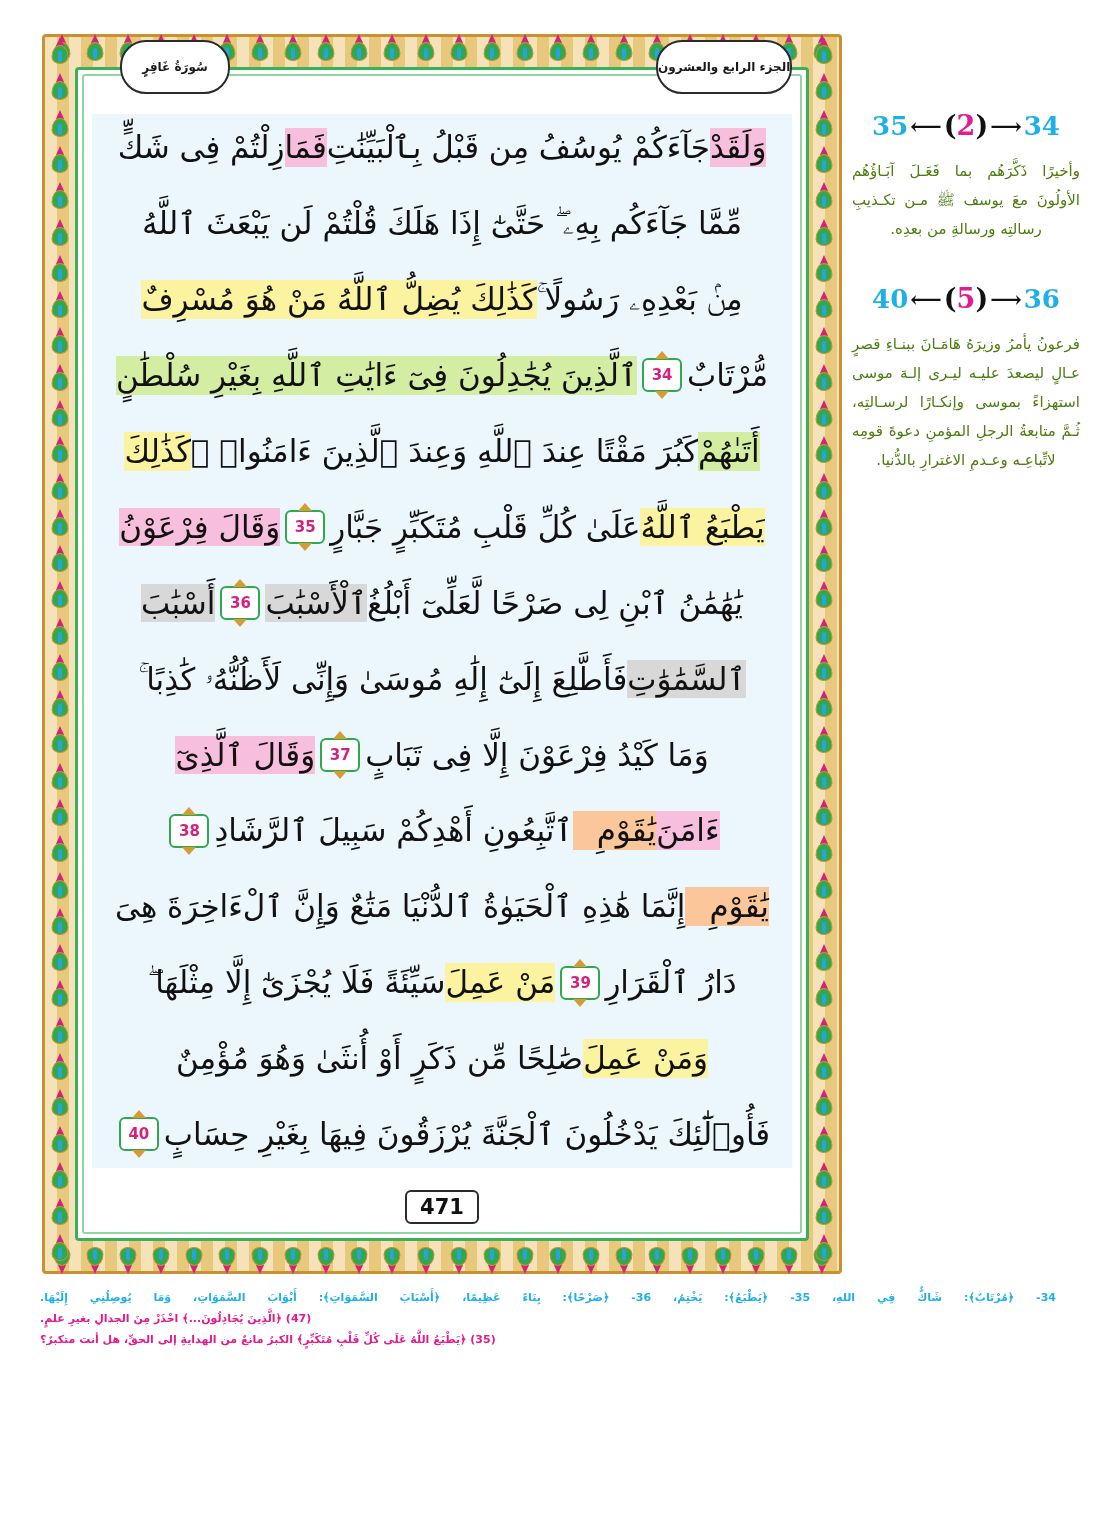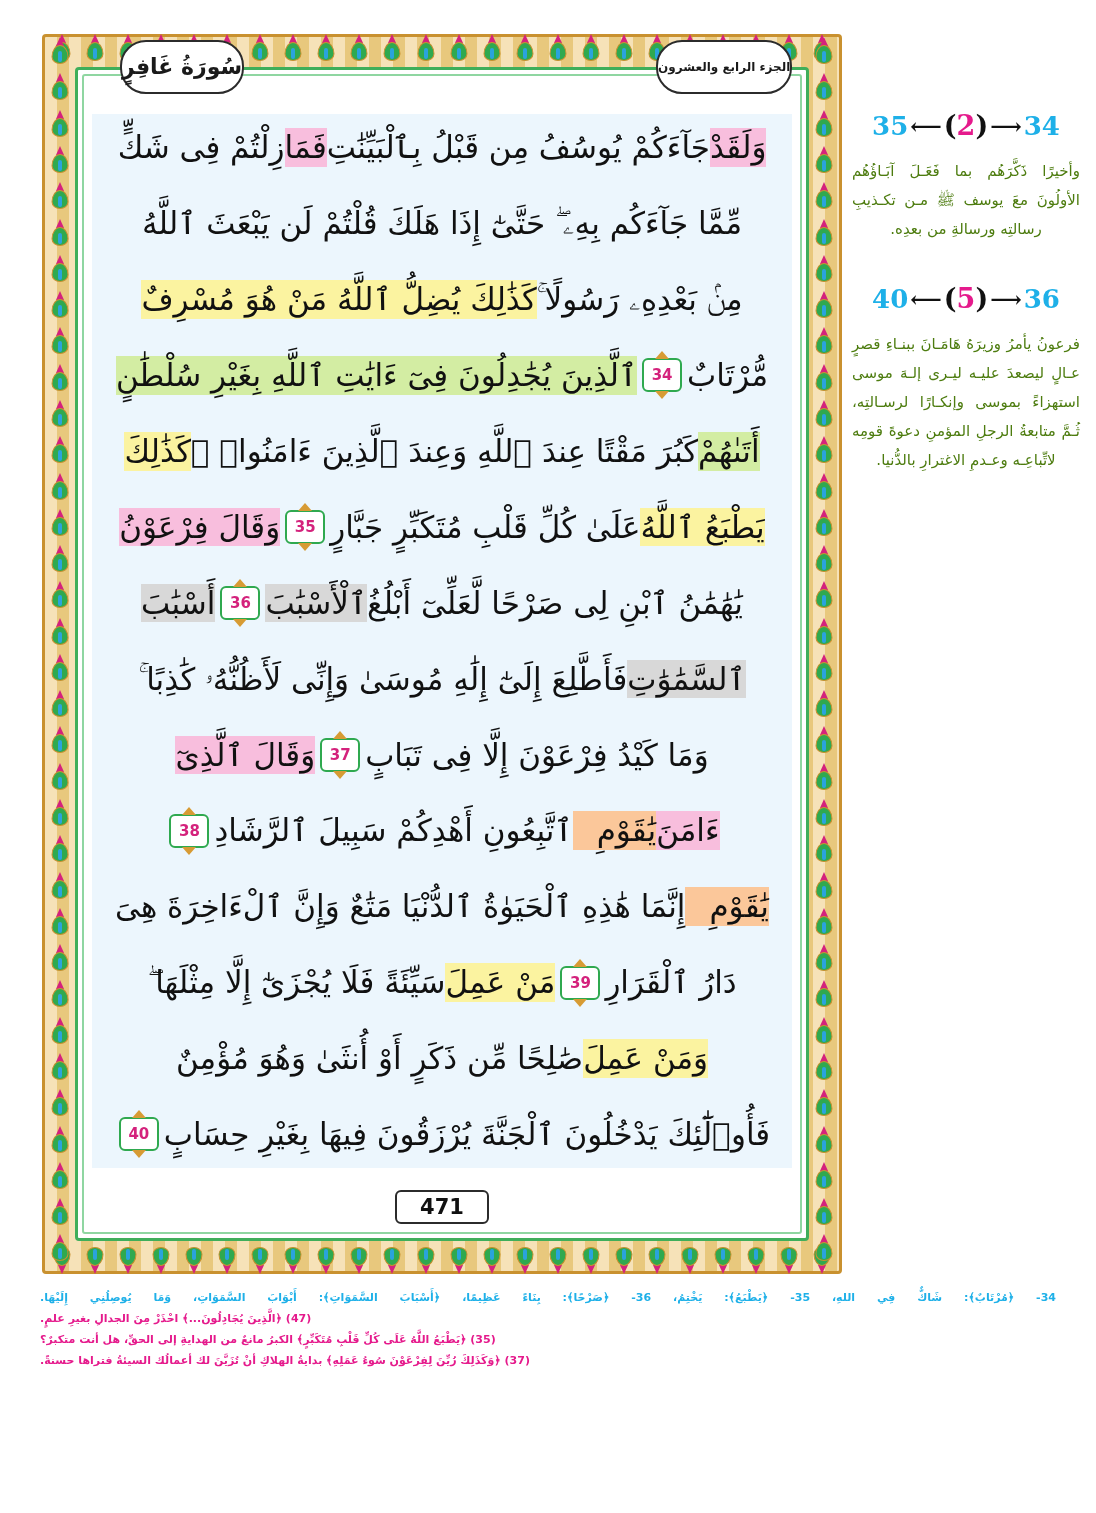--- a/index.html
+++ b/index.html
@@ -80,21 +80,21 @@
   
   .cartouche{
     position:absolute; top:40px;
     height:54px; min-width:110px;
     background:#fff; border:2.5px solid #2b2b2b;
     border-radius:26px;
     display:flex; align-items:center; justify-content:center;
     z-index:6;
   }
   .cartouche span{
-    font-size:22px; color:#1a1a1a; font-weight:700;
+    font-size:12px; color:#1a1a1a; font-weight:700;
     font-family:"DejaVu Sans","Liberation Sans",sans-serif;
     white-space:nowrap; line-height:1;
   }
   #surah-cartouche{ left:120px; }
   #juz-cartouche{ left:656px; }
   #juz-cartouche span{ font-size:12px; }
 
   
   .quran-body{
     position:absolute;
@@ -141,21 +141,21 @@
     width:0;height:0;
     border-left:7px solid transparent;border-right:7px solid transparent;
   }
   .aya-num::before{ top:-9px; border-bottom:8px solid #d79b34; }
   .aya-num::after { bottom:-9px; border-top:8px solid #d79b34; }
 
   
   .page-number{
     position:absolute; left:50%; transform:translateX(-50%);
     bottom:14px;
-    width:94px; height:34px;
+    width:74px; height:34px;
     border:2px solid #2b2b2b; border-radius:6px;
     background:#fff;
     display:flex; align-items:center; justify-content:center;
     font-size:21px; font-weight:700; color:#111;
     z-index:7;
   }
 
   
   .sidebar{
     position:absolute; right:16px; top:110px;
@@ -889,16 +889,15 @@
           <span class="num">36</span>
         </div>
         <div class="side-text">فرعونُ يأمرُ وزيرَهُ هَامَـانَ ببنـاءِ قصرٍ عـالٍ ليصعدَ عليـه ليـرى إلـهَ موسى استهزاءً بموسى وإنكـارًا لرسـالتِه، ثُـمَّ متابعةُ الرجلِ المؤمنِ دعوةَ قومِه لاتِّباعِـه وعـدمِ الاغترارِ بالدُّنيا.</div>
       </div>
     </div>
 
   <div class="footnotes">
     <div class="fn-line fn-blue">34- ﴿مُرْتَابٌ﴾: شَاكٌّ فِي اللهِ، 35- ﴿يَطْبَعُ﴾: يَخْتِمُ، 36- ﴿صَرْحًا﴾: بِنَاءً عَظِيمًا، ﴿أَسْبَابَ السَّمَوَاتِ﴾: أَبْوَابَ السَّمَوَاتِ، وَمَا يُوصِلُنِي إِلَيْهَا.</div>
     <div class="fn-line fn-pink">(47) ﴿الَّذِينَ يُجَادِلُونَ...﴾ احْذَرْ مِنَ الجدالِ بغيرِ علمٍ.</div>
     <div class="fn-line fn-pink">(35) ﴿يَطْبَعُ اللَّهُ عَلَى كُلِّ قَلْبِ مُتَكَبِّرٍ﴾ الكبرُ مانعٌ من الهدايةِ إلى الحقِّ، هل أنت متكبرٌ؟</div>
-    <div class="fn-line fn-pink">(37) ﴿وَكَذَلِكَ زُيِّنَ لِفِرْعَوْنَ سُوءُ عَمَلِهِ﴾ بدايةُ الهلاكِ أنْ تُزَيَّنَ لك أعمالُك السيئةُ فتراها حسنةً.</div>
   </div>
 
 </div>
 
 </body></html>

